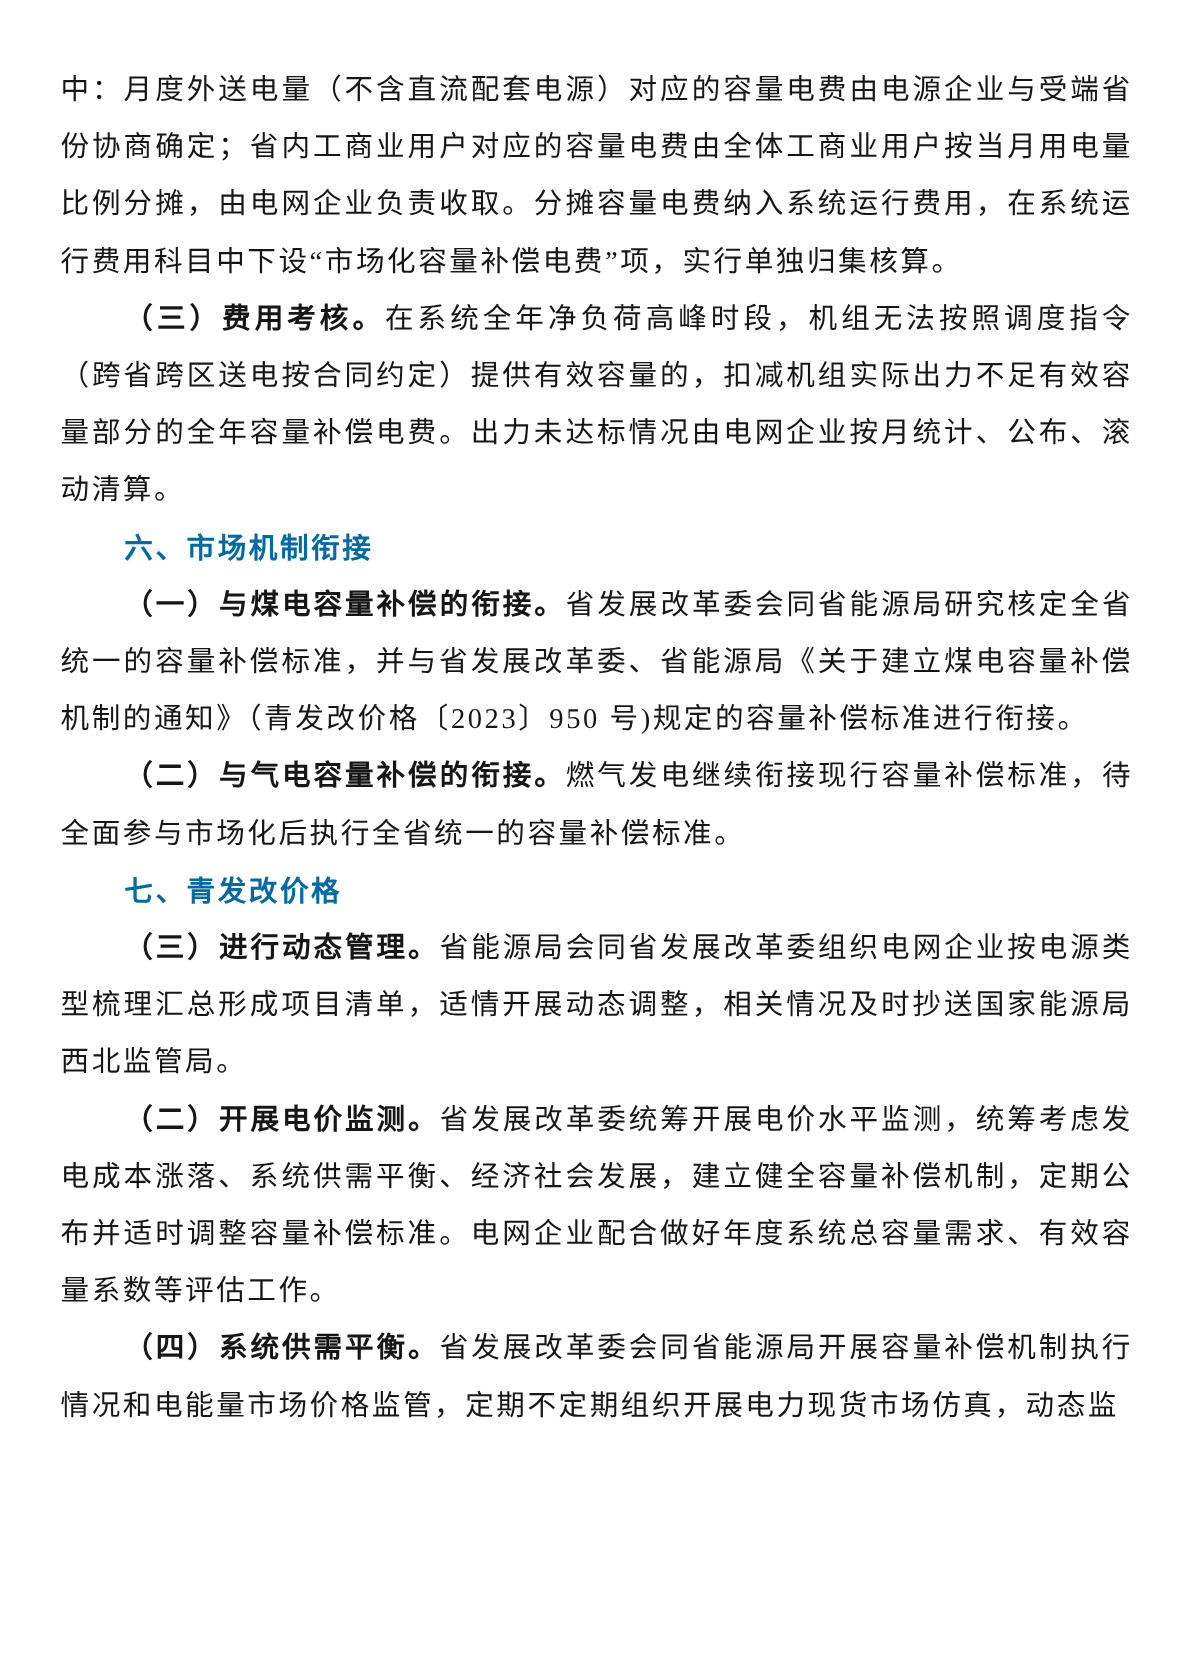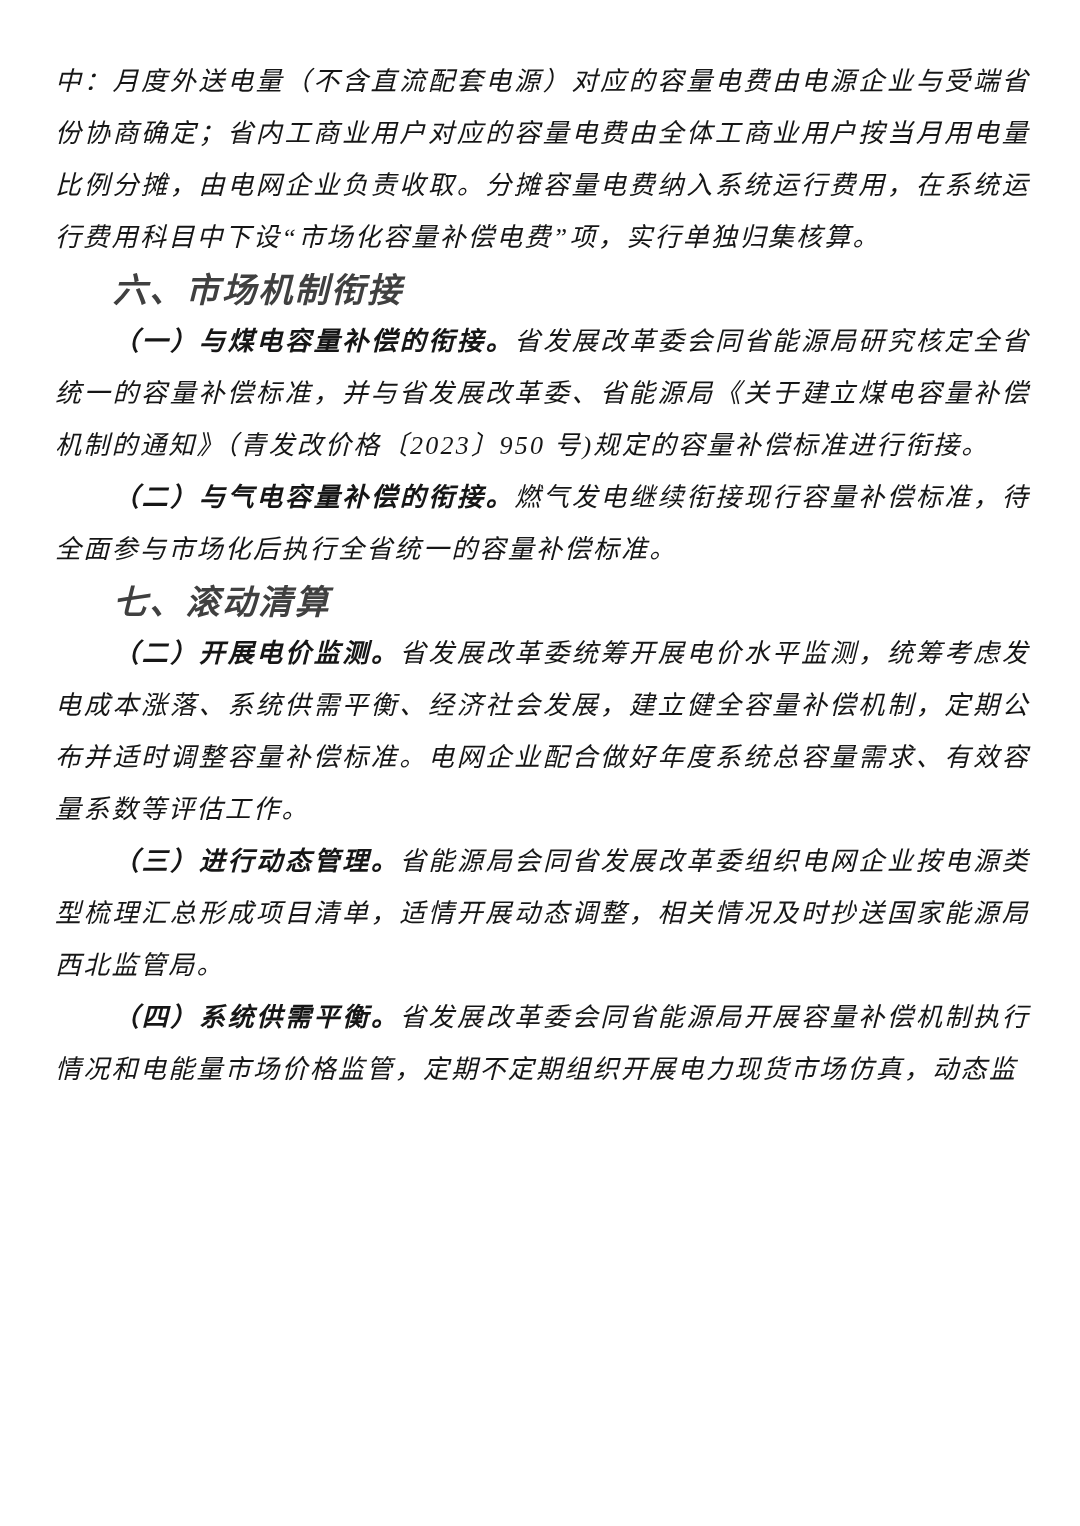--- a/index.html
+++ b/index.html
@@ -18,59 +18,59 @@
     height: 1100px;
     padding: 56px 50px 40px 55px;
     background: #ffffff;
     color: #161616;
     font-family: "Liberation Serif", "DejaVu Serif", serif;
     font-size: 26px;
     line-height: 52px;
     letter-spacing: 2.3px;
     text-align: justify;
     text-justify: inter-ideograph;
-    font-style: italic;
   }
   .para {
     margin: 0;
     text-indent: 58px;
   }
   .para.cont {
     text-indent: 0;
   }
   .lead {
     font-weight: 600;
   }
   .heading {
     margin: 0;
     text-indent: 58px;
     font-family: "Liberation Sans", "DejaVu Sans", sans-serif;
     font-weight: 700;
-    font-size: 34px;
+    font-size: 26px;
     line-height: 52px;
     letter-spacing: 2.3px;
-    color: #404040;
+    color: #0369a1;
   }
 </style>
 </head>
 <body>
 
 <div class="page">
 
   <p class="para cont"><span>中：月度外送电量（不含直流配套电源）对应的容量电费由电源企业与受端省份协商确定；省内工商业用户对应的容量电费由全体工商业用户按当月用电量比例分摊，由电网企业负责收取。分摊容量电费纳入系统运行费用，在系统运行费用科目中下设“市场化容量补偿电费”项，实行单独归集核算。</span></p>
 
+  <p class="para"><span class="lead">（三）费用考核。</span><span>在系统全年净负荷高峰时段，机组无法按照调度指令（跨省跨区送电按合同约定）提供有效容量的，扣减机组实际出力不足有效容量部分的全年容量补偿电费。出力未达标情况由电网企业按月统计、公布、滚动清算。</span></p>
 
   <h2 class="heading">六、市场机制衔接</h2>
 
   <p class="para"><span class="lead">（一）与煤电容量补偿的衔接。</span><span>省发展改革委会同省能源局研究核定全省统一的容量补偿标准，并与省发展改革委、省能源局《关于建立煤电容量补偿机制的通知》（青发改价格〔2023〕950 号)规定的容量补偿标准进行衔接。</span></p>
 
   <p class="para"><span class="lead">（二）与气电容量补偿的衔接。</span><span>燃气发电继续衔接现行容量补偿标准，待全面参与市场化后执行全省统一的容量补偿标准。</span></p>
 
-  <h2 class="heading">七、滚动清算</h2>
+  <h2 class="heading">七、青发改价格</h2>
 
 
+  <p class="para"><span class="lead">（三）进行动态管理。</span><span>省能源局会同省发展改革委组织电网企业按电源类型梳理汇总形成项目清单，适情开展动态调整，相关情况及时抄送国家能源局西北监管局。</span></p>
+
   <p class="para"><span class="lead">（二）开展电价监测。</span><span>省发展改革委统筹开展电价水平监测，统筹考虑发电成本涨落、系统供需平衡、经济社会发展，建立健全容量补偿机制，定期公布并适时调整容量补偿标准。电网企业配合做好年度系统总容量需求、有效容量系数等评估工作。</span></p>
-
-  <p class="para"><span class="lead">（三）进行动态管理。</span><span>省能源局会同省发展改革委组织电网企业按电源类型梳理汇总形成项目清单，适情开展动态调整，相关情况及时抄送国家能源局西北监管局。</span></p>
 
   <p class="para"><span class="lead">（四）系统供需平衡。</span><span>省发展改革委会同省能源局开展容量补偿机制执行情况和电能量市场价格监管，定期不定期组织开展电力现货市场仿真，动态监</span></p>
 
 </div>
 
 </body></html>

